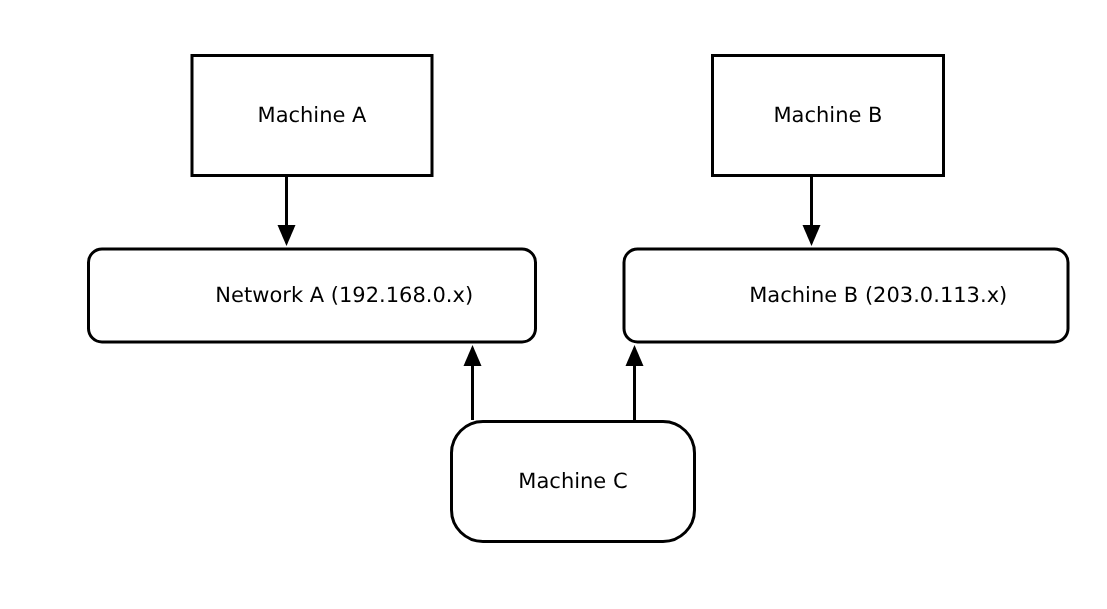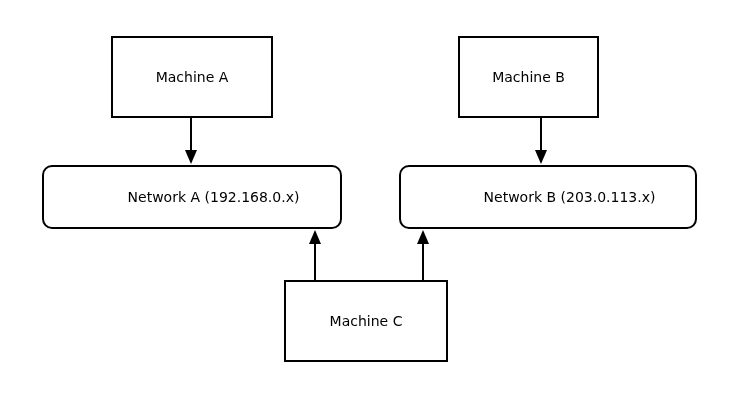--- a/index.html
+++ b/index.html
@@ -17,29 +17,30 @@
   .node {
     position: absolute;
     display: flex;
     align-items: center;
     justify-content: center;
     border: 2px solid #000000;
     background: #ffffff;
     color: #000000;
     font-size: 14px;
     text-align: center;
+    margin-left: 16px;
   }
   .node.rect { border-radius: 0; }
   .node.rounded { border-radius: 10px; padding-left: 43px; }
 
   #machine-a { left: 111px; top: 36px;  width: 162px; height: 82px; }
-  #machine-b { left: 458px; top: 36px;  width: 141px; height: 82px; }
+  #machine-b { left: 458px; top: 36px;  width: 156px; height: 82px; }
   #network-a { left: 42px;  top: 165px; width: 300px; height: 64px; }
   #network-b { left: 399px; top: 165px; width: 298px; height: 64px; }
-  #machine-c { left: 284px; top: 280px; width: 164px; height: 82px; }
+  #machine-c { left: 284px; top: 280px; width: 164px; height: 82px; border-radius: 22px; }
 
   .edge-line {
     position: absolute;
     width: 2px;
     background: #000000;
   }
   .arrowhead {
     position: absolute;
     width: 0;
     height: 0;
@@ -76,21 +77,21 @@
 
   <div class="node rect" id="machine-b">
     <span>Machine B</span>
   </div>
 
   <div class="node rounded" id="network-a">
     <span>Network A (192.168.0.x)</span>
   </div>
 
   <div class="node rounded" id="network-b">
-    <span>Network B (203.0.113.x)</span>
+    <span>Machine B (203.0.113.x)</span>
   </div>
 
   <div class="node rect" id="machine-c">
     <span>Machine C</span>
   </div>
 
   <div class="edge-line" id="edge-a-line"></div>
   <div class="arrowhead down" id="edge-a-head"></div>
 
   <div class="edge-line" id="edge-b-line"></div>

